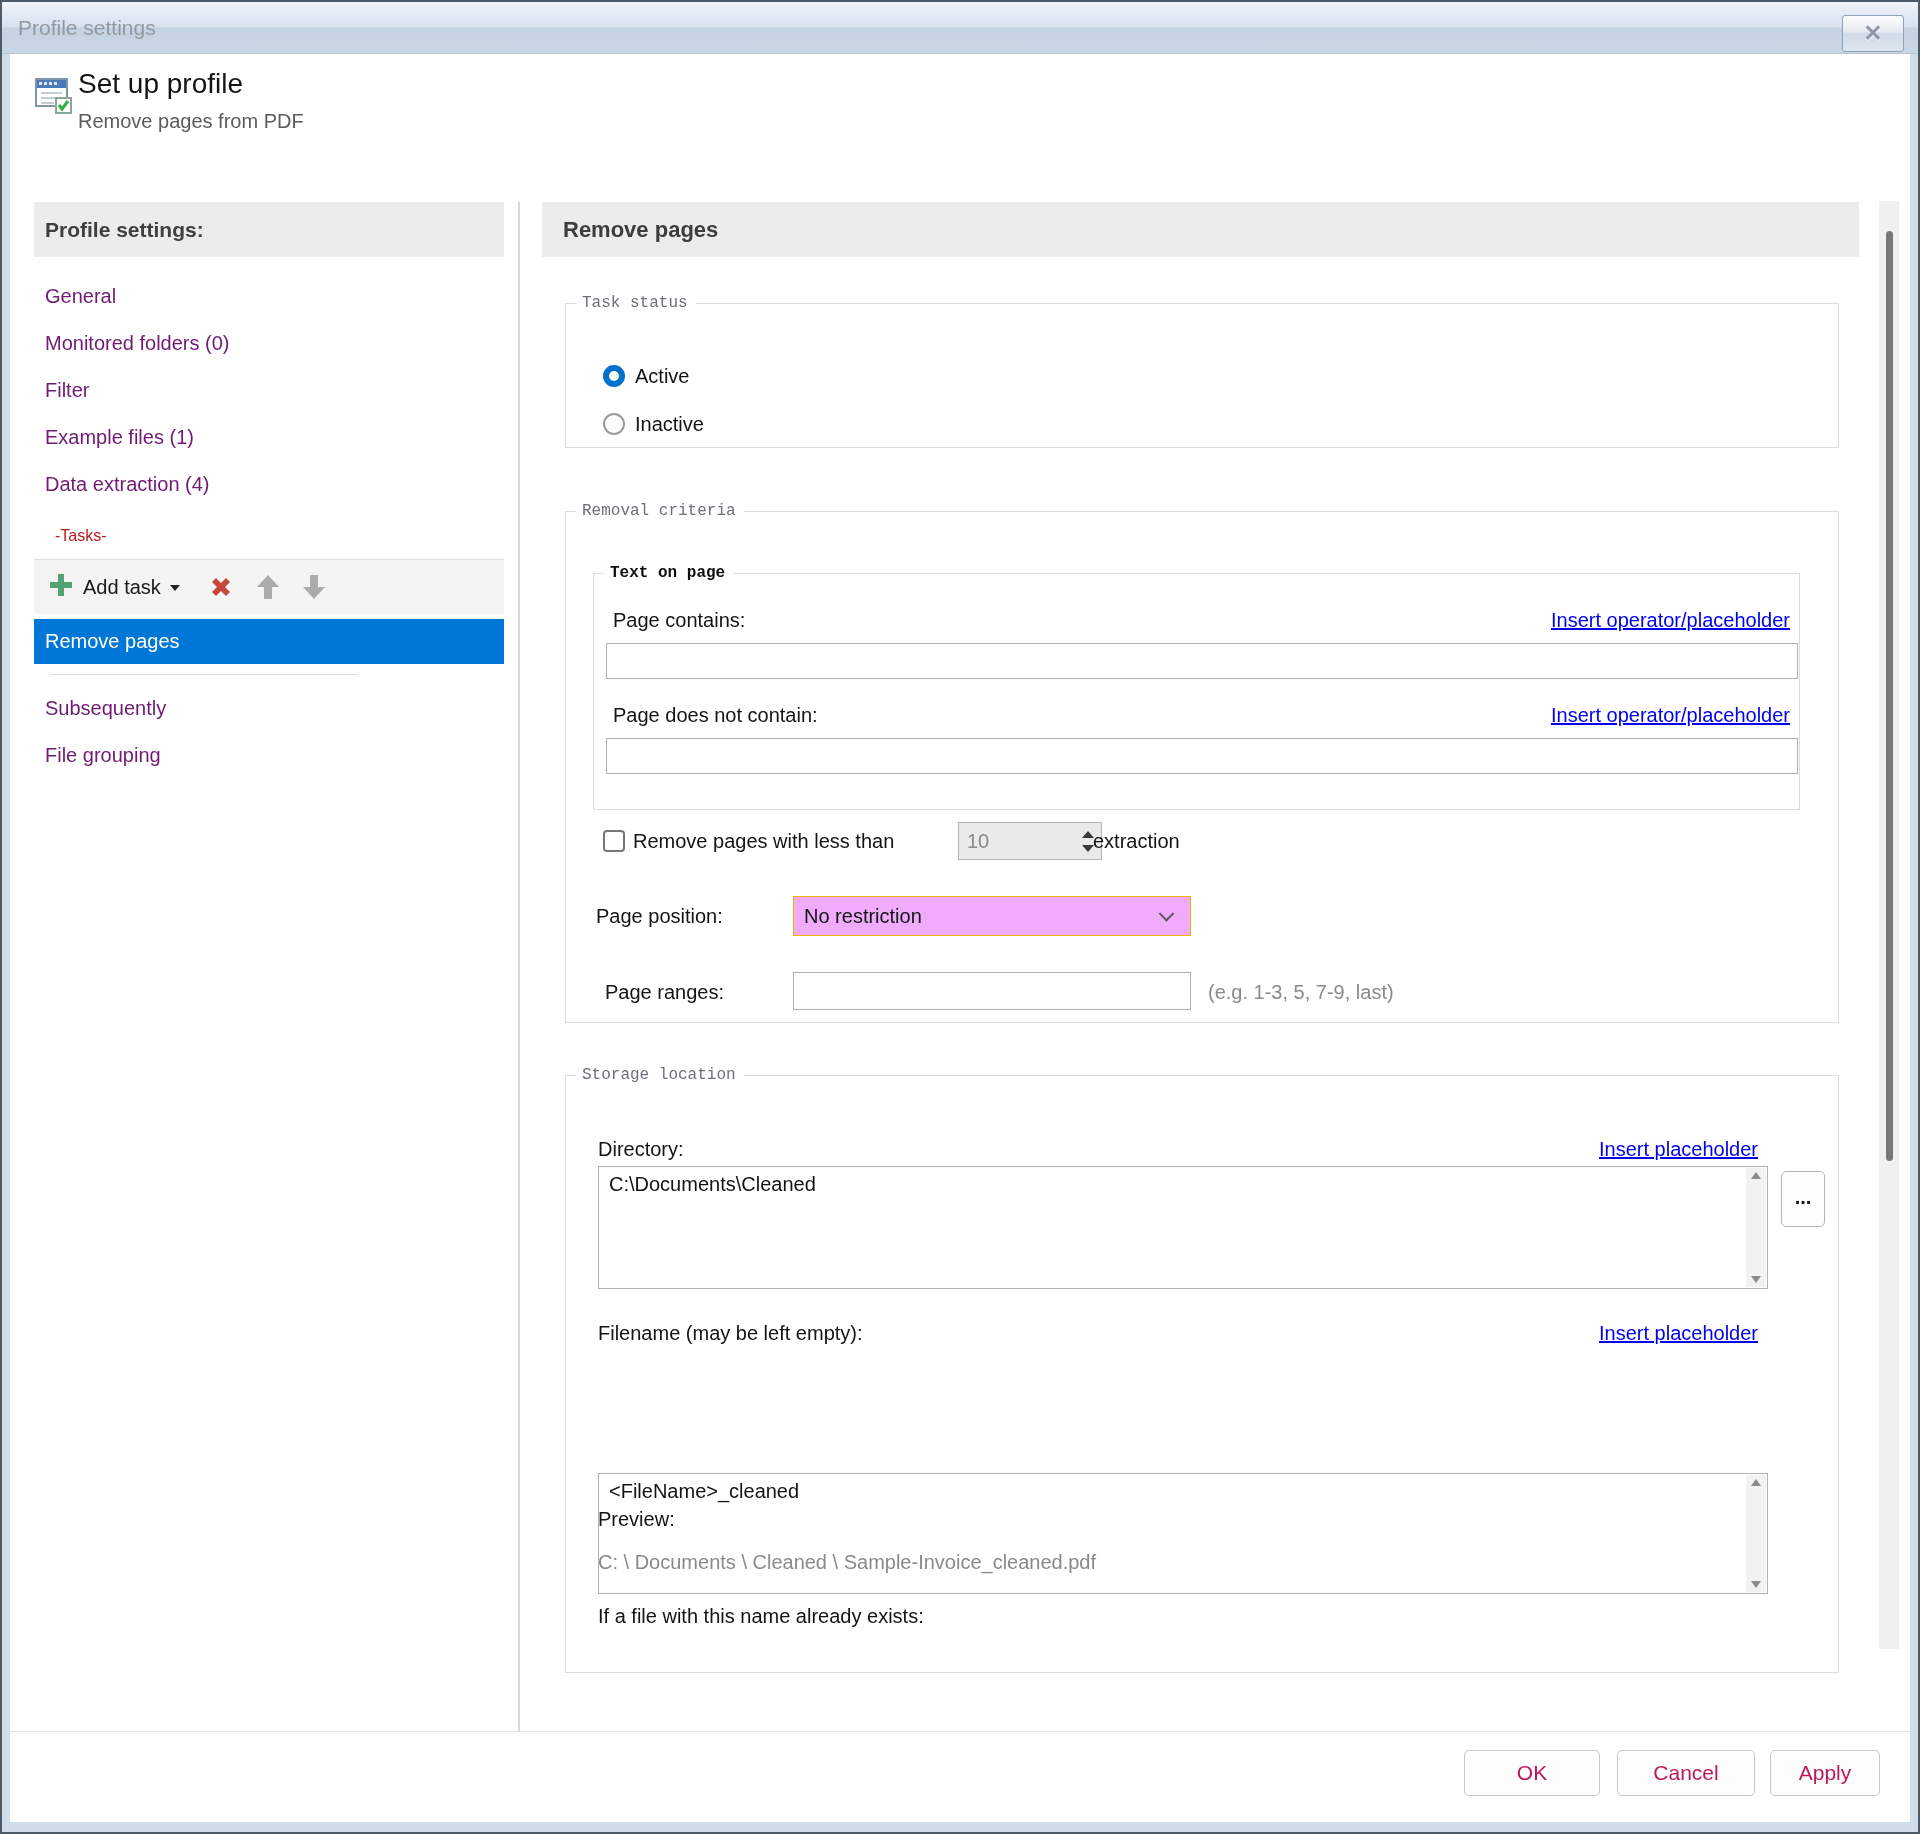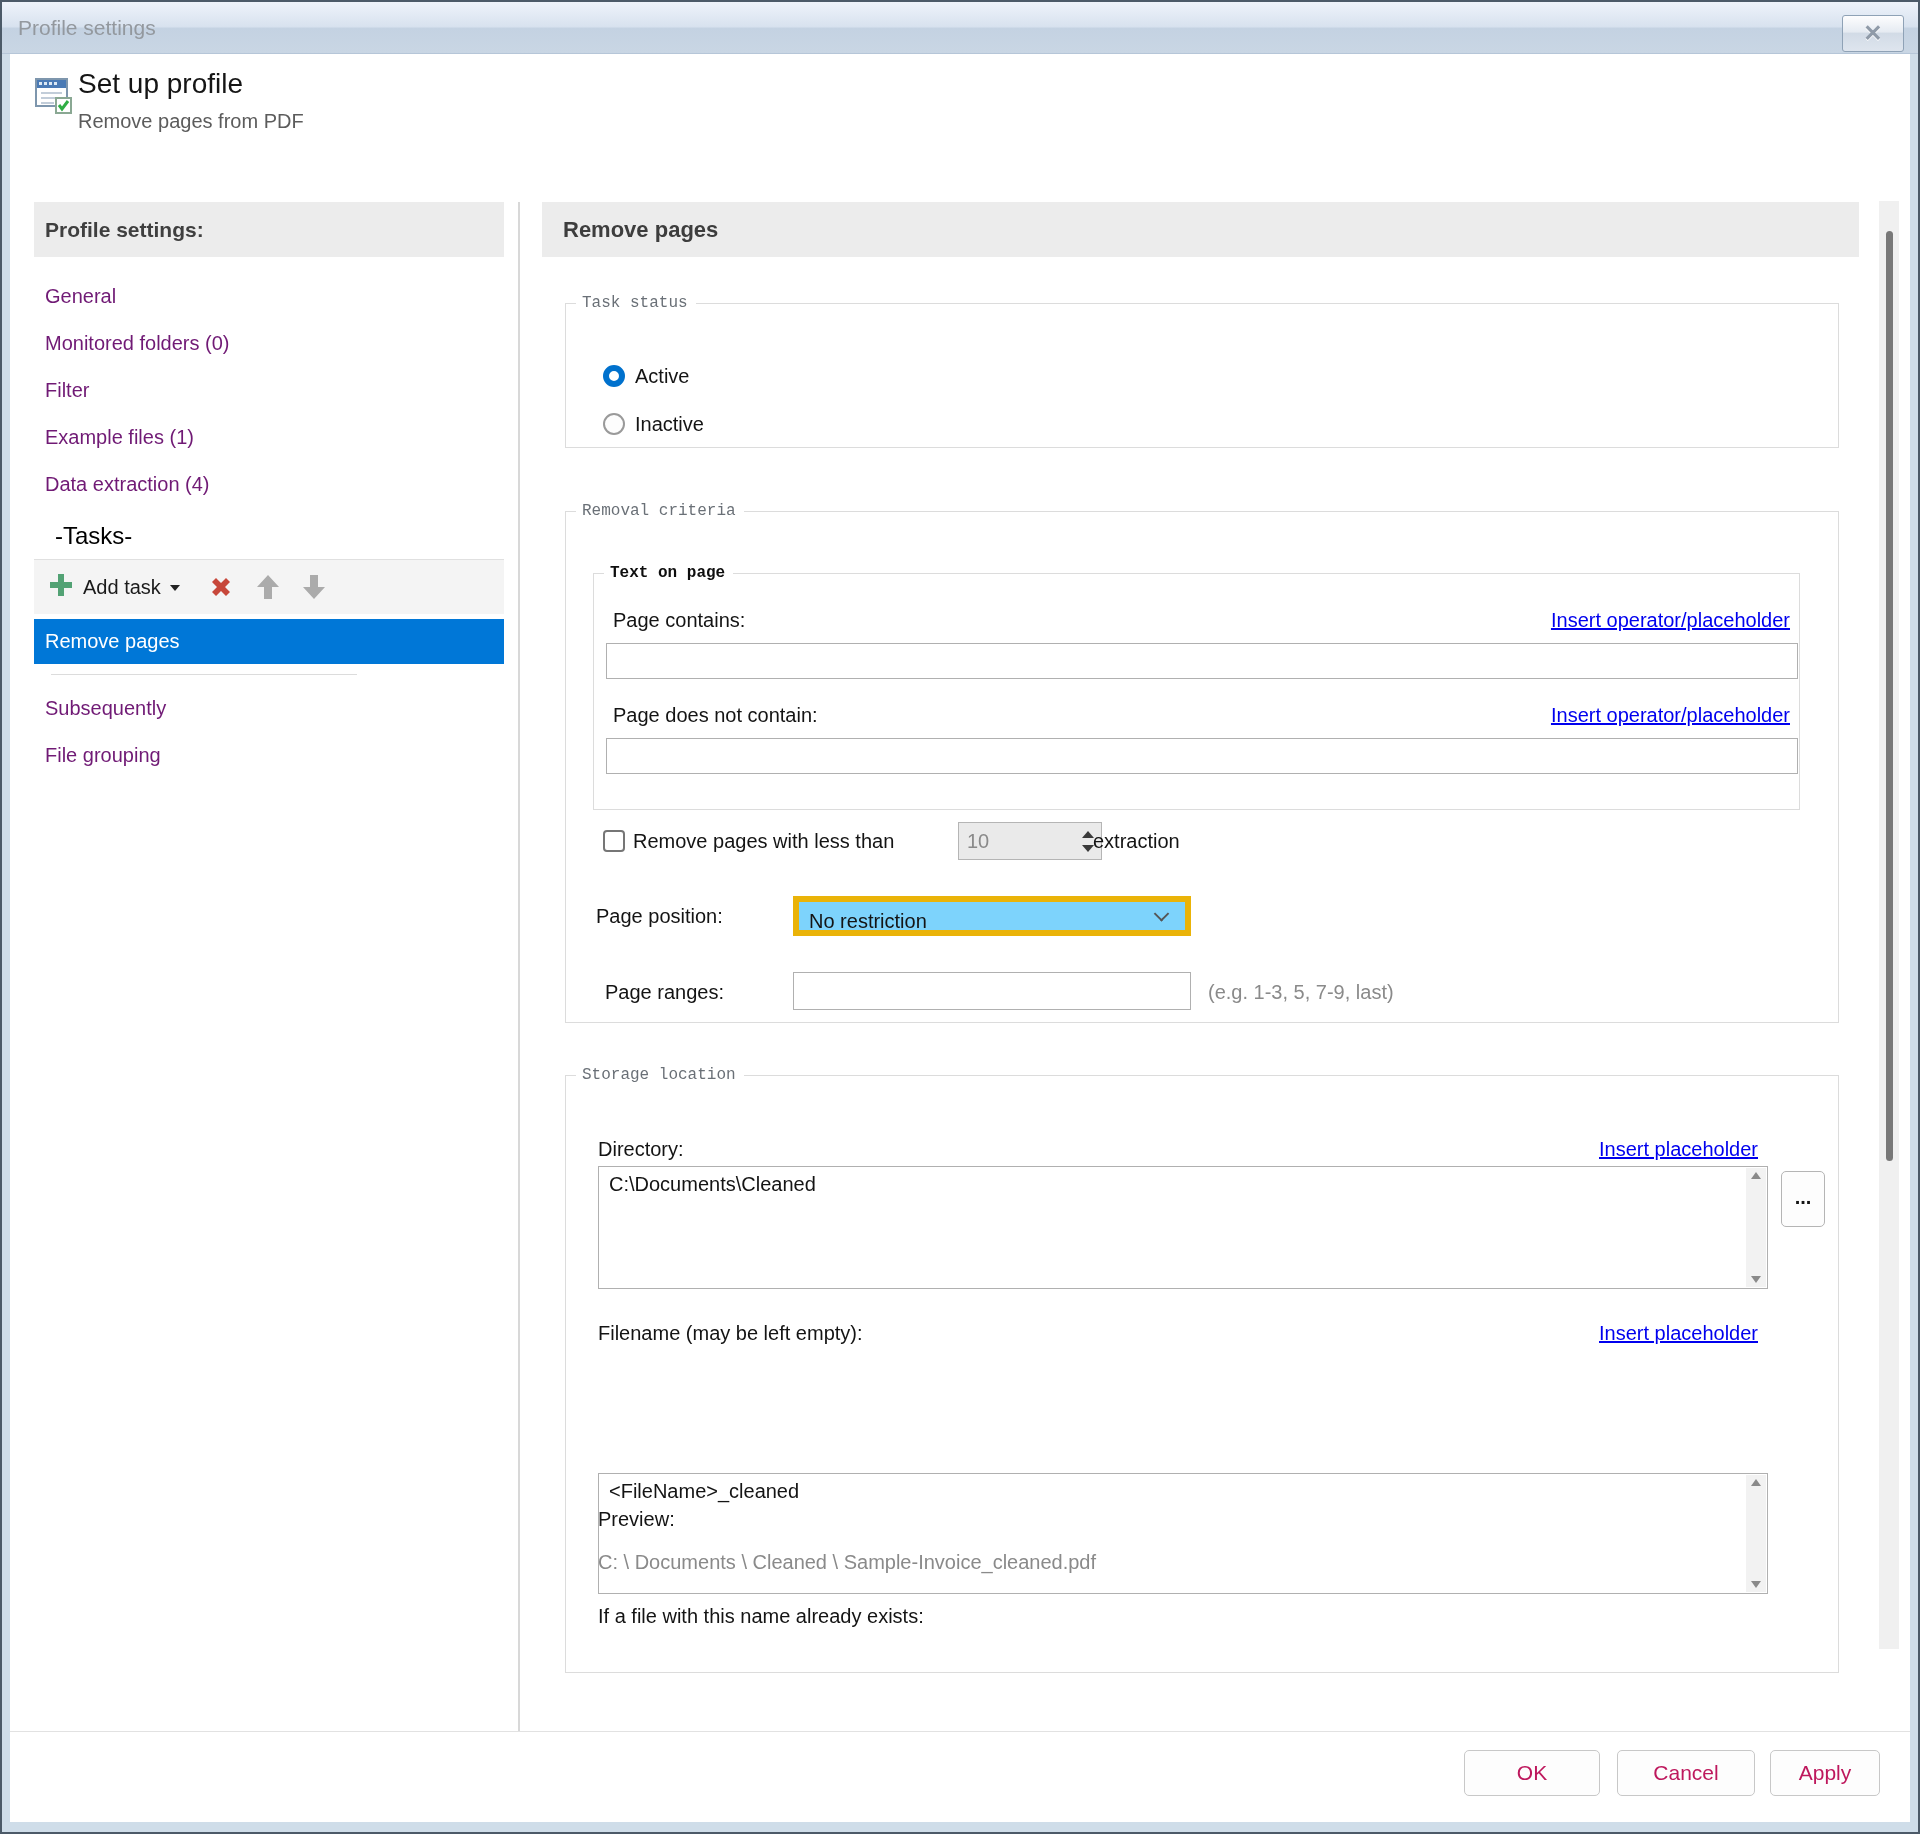--- a/index.html
+++ b/index.html
@@ -24,21 +24,21 @@
   .app-icon { position:absolute; left:25px; top:22px; }
   .page-title { position:absolute; left:68px; top:14px; font-size:28px; color:#151515; }
   .page-subtitle { position:absolute; left:68px; top:56px; font-size:20px; color:#5c5c5c; }
 
   
   .sidebar { position:absolute; left:24px; top:148px; width:470px; }
   .side-heading { height:55px; background:#ececec; font-size:21px; font-weight:bold; color:#3f3f3f;
     line-height:55px; padding-left:11px; }
   .side-items { padding-top:16px; }
   .side-item { height:47px; line-height:47px; padding-left:11px; font-size:20px; color:#701a75; cursor:pointer; }
-  .tasks-label { height:47px; line-height:47px; padding-left:21px; font-size:24px; color:#000000; margin-top:4px; }
+  .tasks-label { height:47px; line-height:47px; padding-left:21px; font-size:16px; color:#b91c1c; margin-top:4px; }
   .task-toolbar { height:55px; background:#f4f4f4; border-top:1px solid #e0e0e0;
     display:flex; align-items:center; padding-left:7px; }
   .addtask-btn { display:flex; align-items:center; gap:8px; cursor:pointer; padding:4px 6px; }
   .addtask-label { font-size:20px; color:#1a1a1a; }
   .tool-ico { margin-left:20px; cursor:pointer; display:flex; align-items:center; }
   .task-selected { height:45px; margin-top:5px; background:#0077d7; color:#ffffff;
     font-size:20px; line-height:45px; padding-left:11px; cursor:pointer; }
   .side-divider { height:1px; background:#dcdcdc; width:306px; margin:10px 0 0 17px; }
   .side-after { padding-top:10px; }
 
@@ -73,21 +73,21 @@
     padding:0 8px; font-family:"Liberation Sans", sans-serif; }
 
   
   .spinner { width:144px; height:38px; background:#eaeaea; border:1px solid #b5b5b5; display:flex; }
   .spin-val { flex:1; font-size:20px; color:#8a8a8a; line-height:36px; padding-left:8px; }
   .spin-arrows { width:26px; display:flex; flex-direction:column; align-items:center; justify-content:center; gap:7px; cursor:pointer; }
   .tri-up { width:0; height:0; border-left:6px solid transparent; border-right:6px solid transparent; border-bottom:7px solid #3a3a3a; }
   .tri-down { width:0; height:0; border-left:6px solid transparent; border-right:6px solid transparent; border-top:7px solid #3a3a3a; }
 
   
-  .dropdown { border:6px solid #eab308; background:#7dd3fc; position:relative; cursor:pointer; }
+  .dropdown { border:1px solid #eab308; background:#f0abfc; position:relative; cursor:pointer; }
   .dd-value { font-size:20px; color:#141414; padding-left:10px; }
   .chevron { position:absolute; right:18px; top:50%; width:11px; height:11px;
     border-right:2px solid #555; border-bottom:2px solid #555;
     transform:translateY(-70%) rotate(45deg); }
 
   
   .areabox { border:1px solid #b0b0b0; background:#ffffff; position:relative; }
   .area-text { position:absolute; left:10px; top:6px; font-size:20px; color:#141414; }
   .area-scroll { position:absolute; right:1px; top:1px; bottom:1px; width:20px; background:#f2f2f2;
     display:flex; flex-direction:column; justify-content:space-between; align-items:center; padding:4px 0; }

